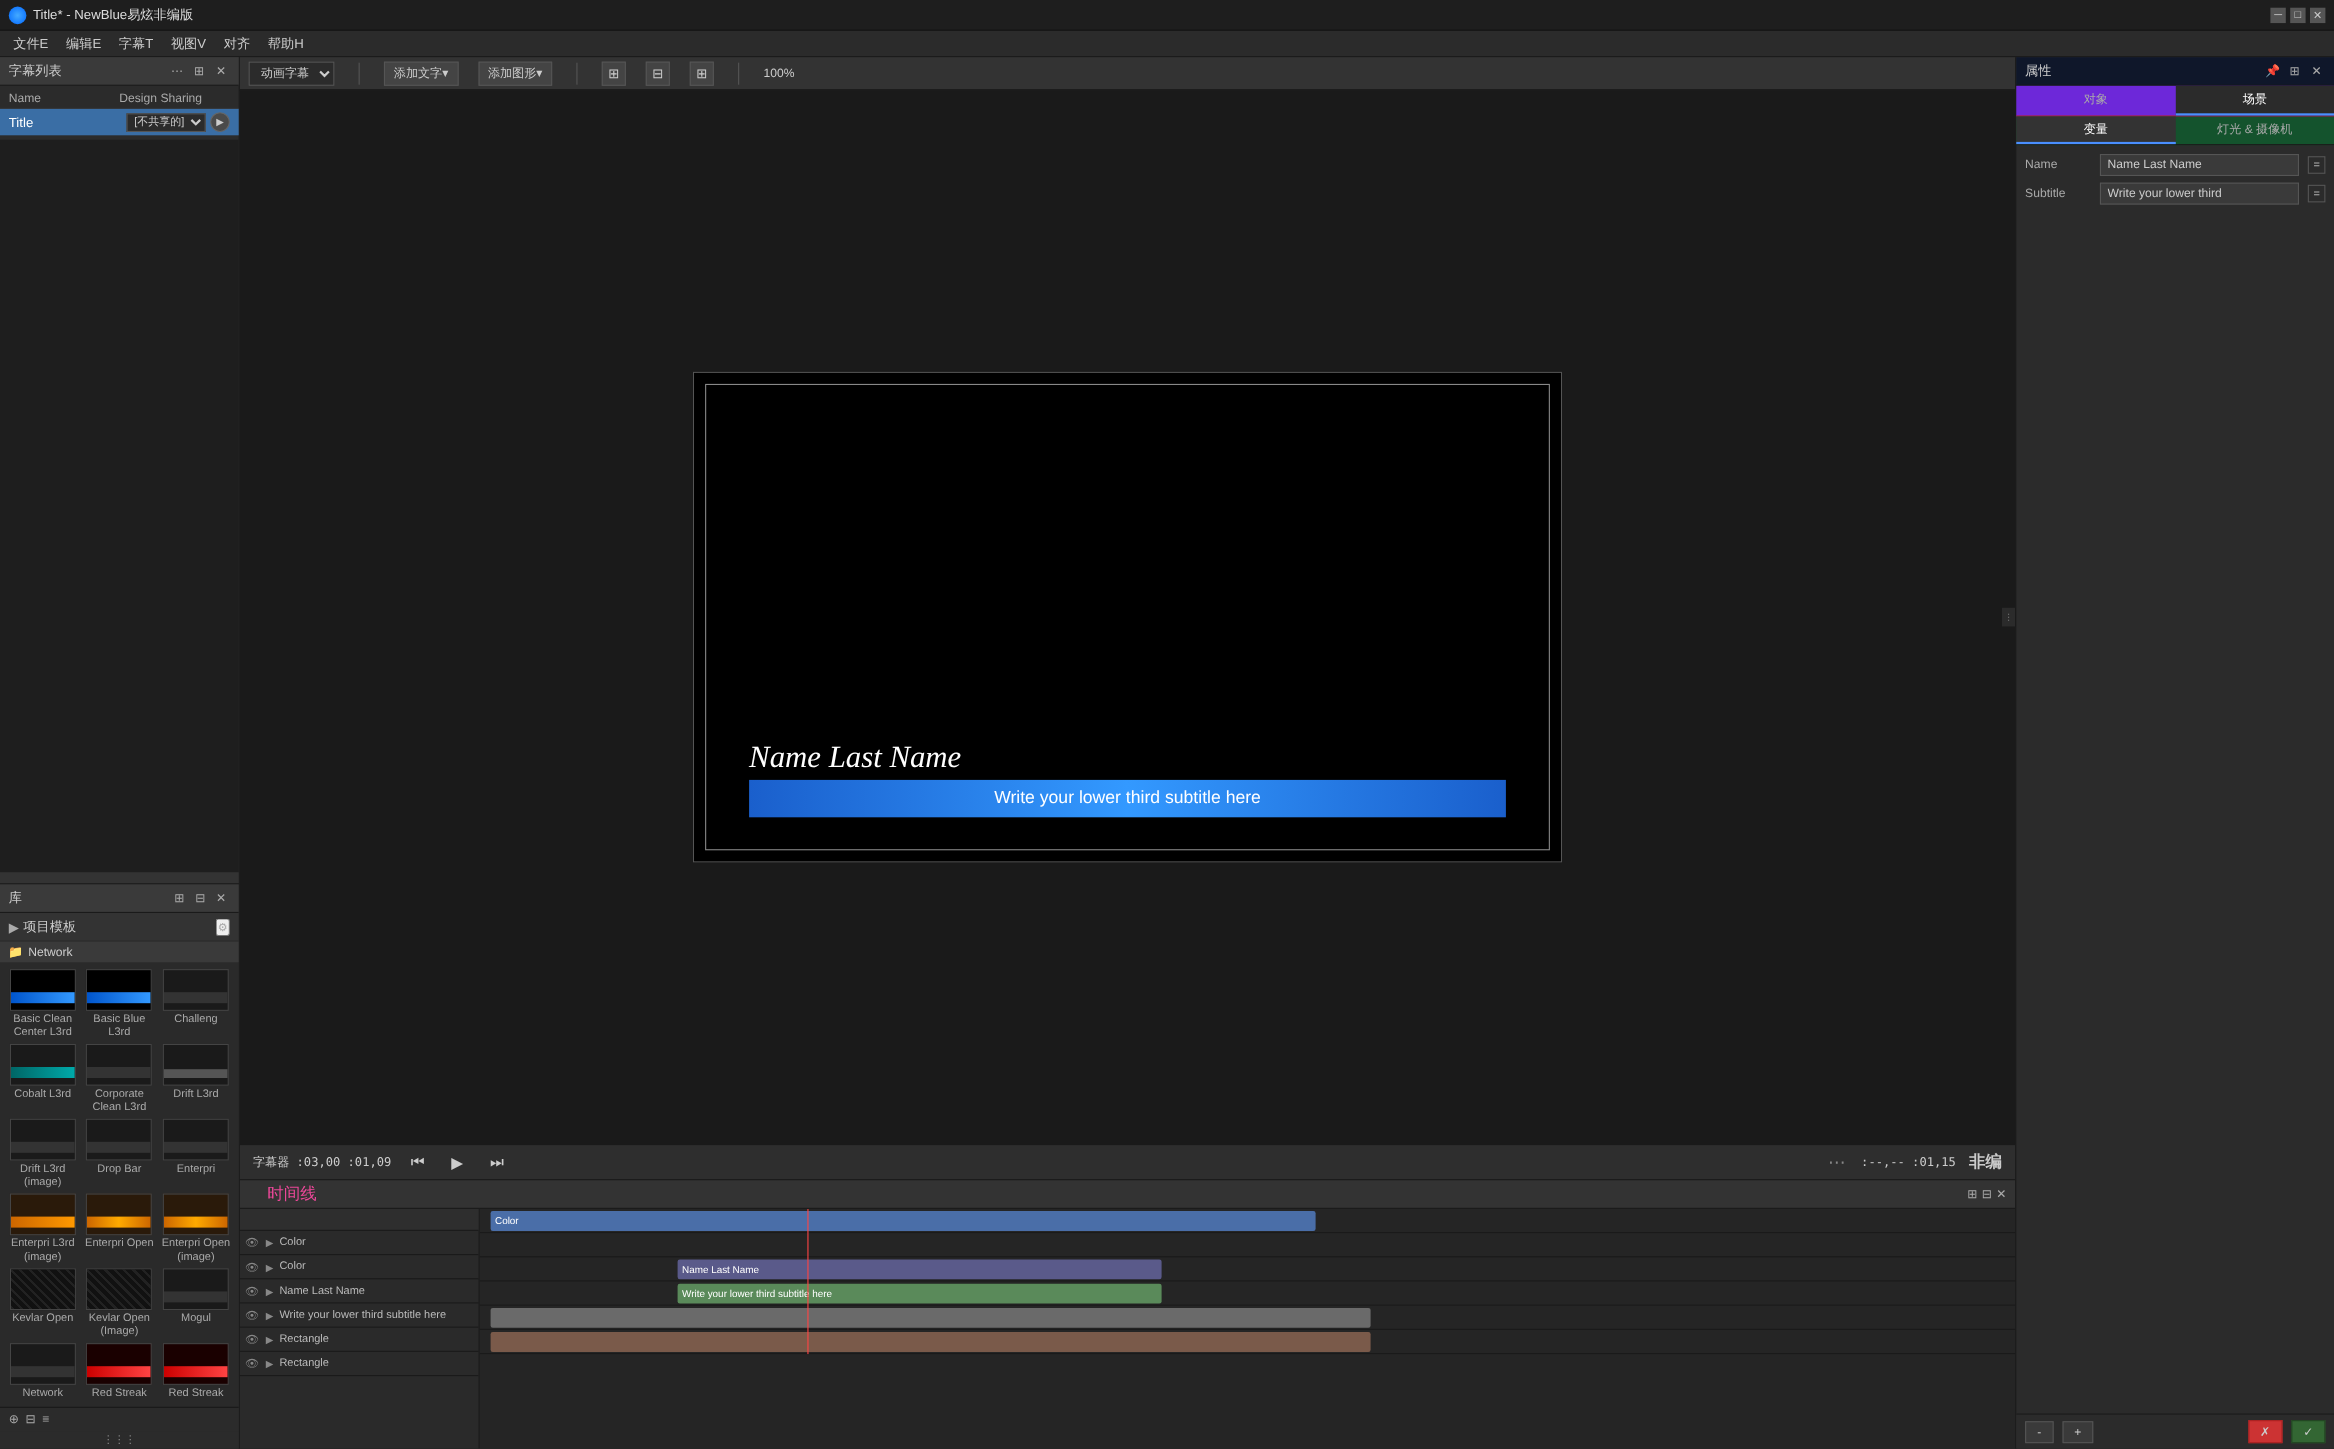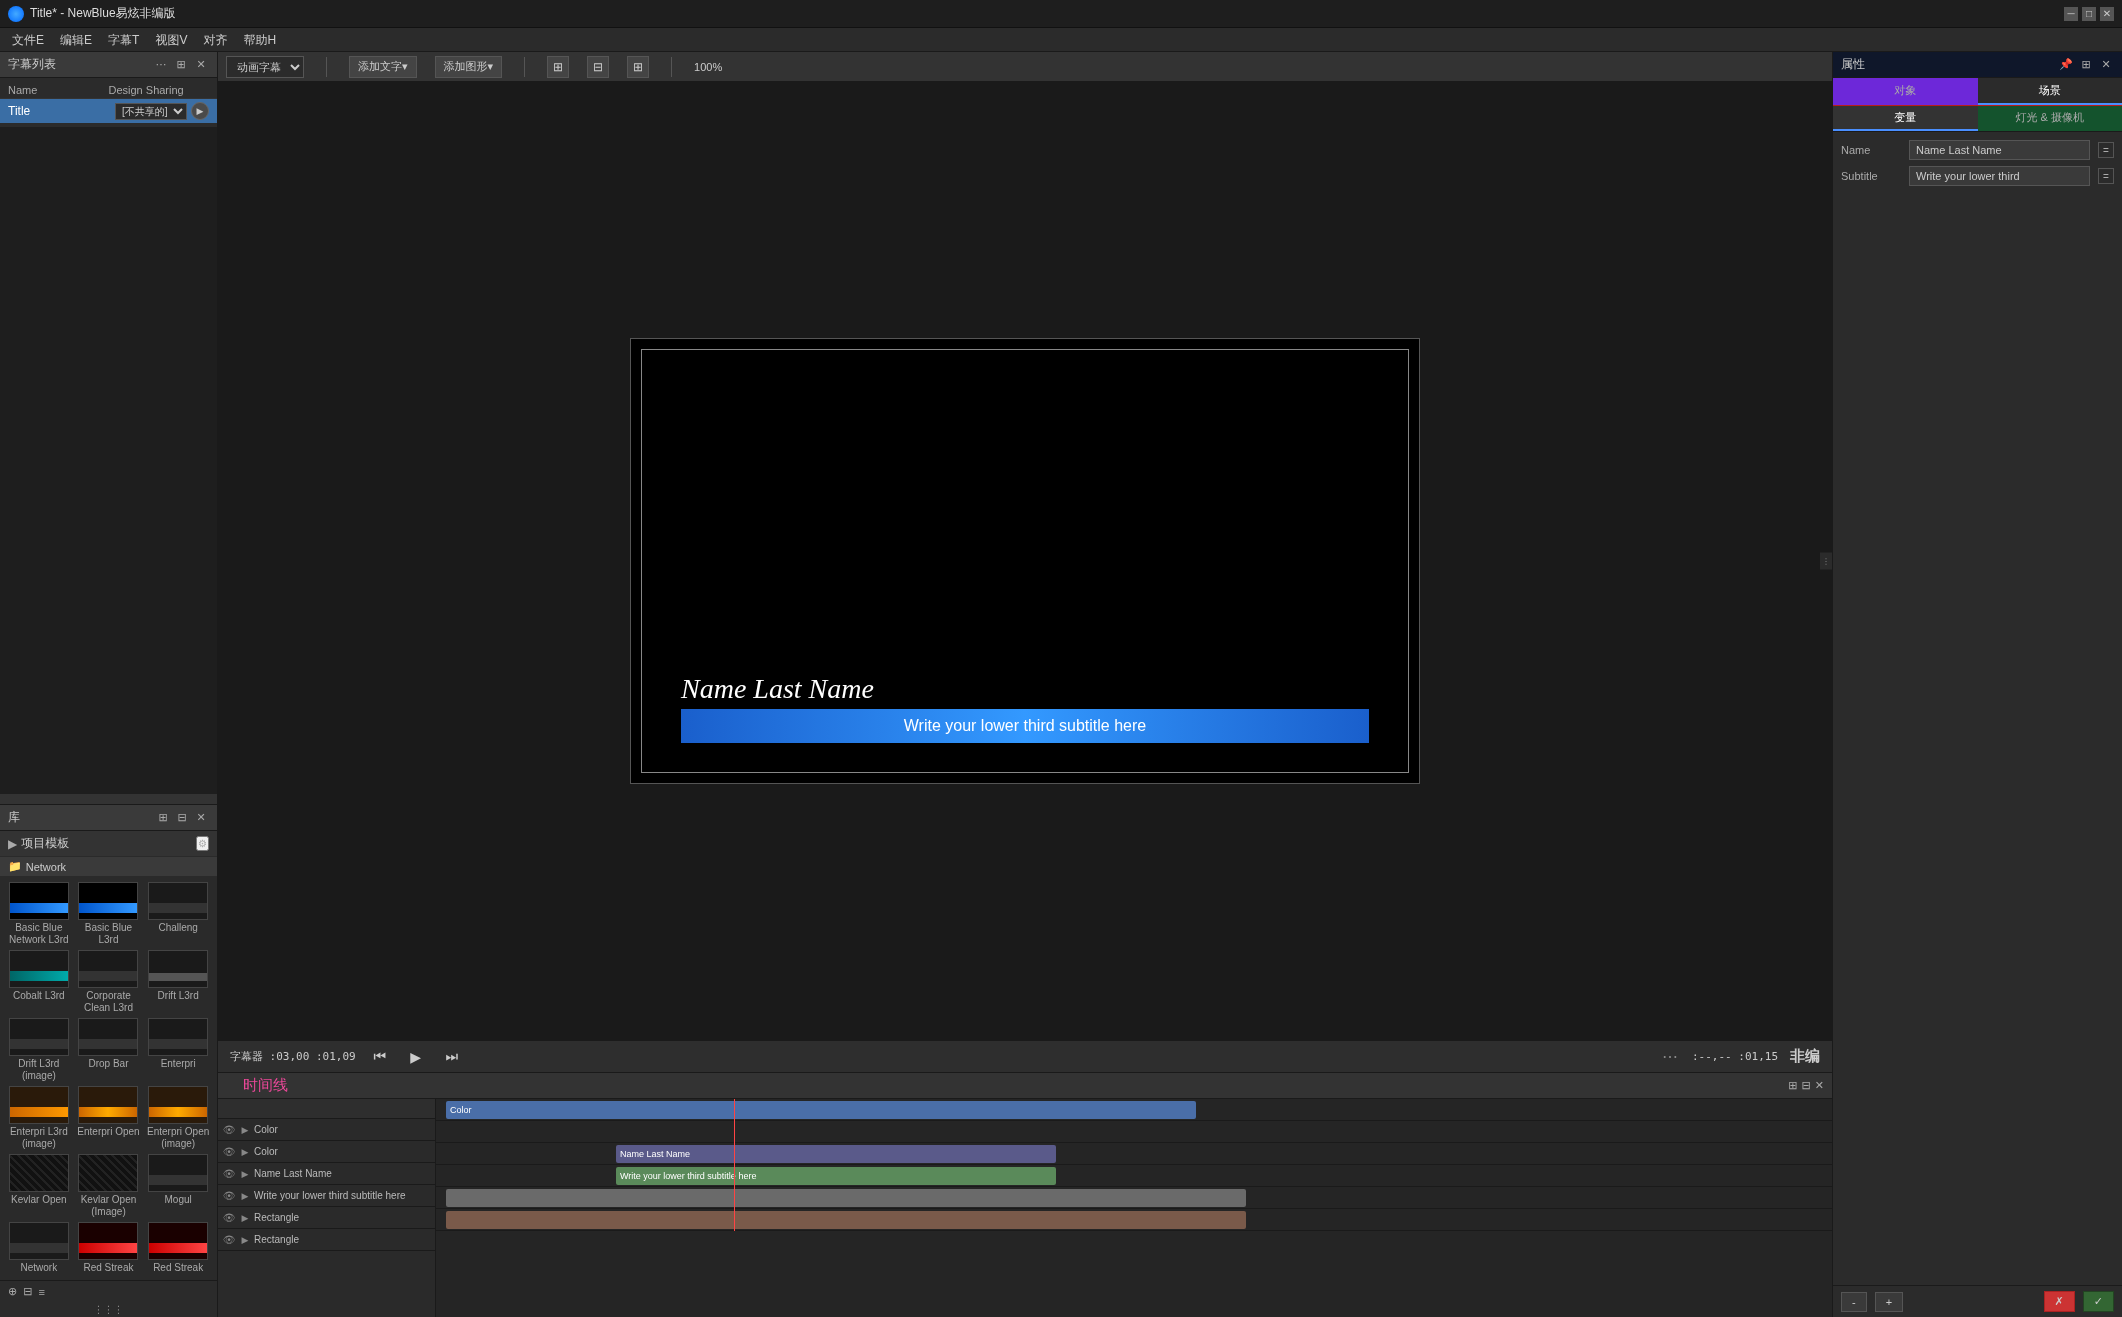--- a/index.html
+++ b/index.html
@@ -786,21 +786,21 @@
         <span>📁</span>
         <span>Network</span>
       </div>
 
       <div class="template-grid">
 
         <div class="template-item">
           <div class="template-thumb blue-bar">
               <div class="blue-strip"></div>
             </div>
-          <span class="template-label">Basic Blue Network L3rd</span>
+          <span class="template-label">Basic Clean Center L3rd</span>
         </div>
         <div class="template-item">
           <div class="template-thumb blue-bar">
               <div class="blue-strip"></div>
             </div>
           <span class="template-label">Basic Blue L3rd</span>
         </div>
         <div class="template-item">
           <div class="template-thumb">
               <div class="dark-strip"></div>

